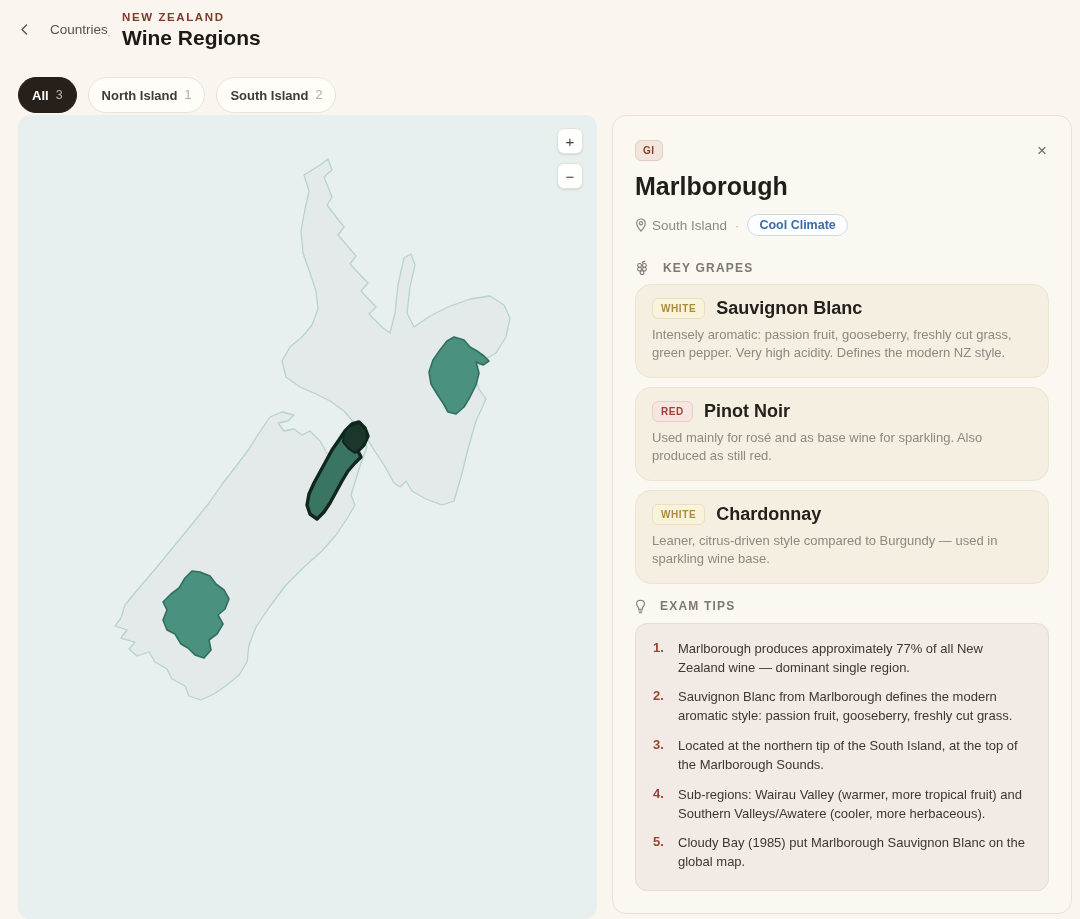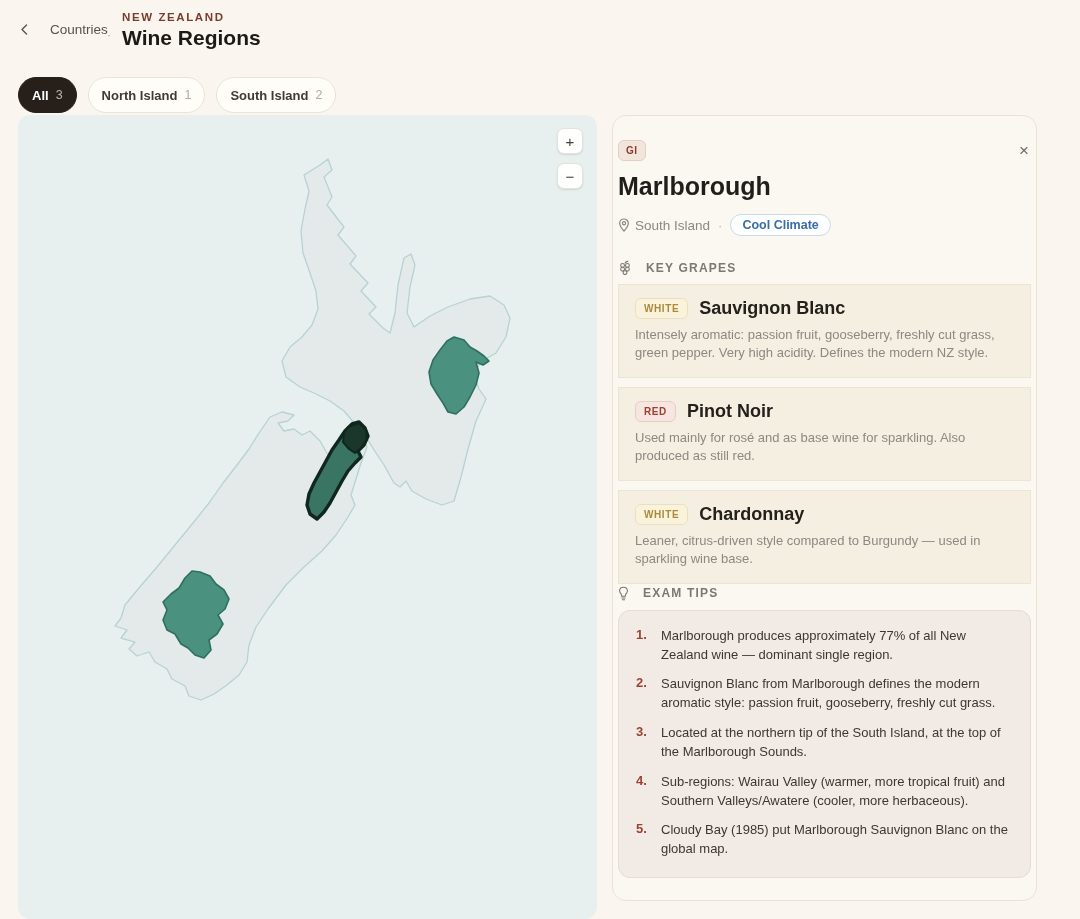--- a/index.html
+++ b/index.html
@@ -53,23 +53,23 @@
   }
   .zoom-btn {
     width:26px; height:26px; background:#fffffe; border:1px solid #e3e2da;
     border-radius:7px; box-shadow:0 1px 2px rgba(0,0,0,.10);
     display:flex; align-items:center; justify-content:center;
     font-size:15px; color:#44403a; cursor:pointer; user-select:none;
   }
 
   
   .panel {
-    position:absolute; left:612px; top:115px; width:425px;
+    position:absolute; left:612px; top:115px; width:460px;
     background:#fbf7f1; border:1px solid #ebe2d4; border-radius:14px;
-    padding:24px 5px 22px;
+    padding:24px 22px 22px;
   }
   .panel-top { display:flex; justify-content:space-between; align-items:flex-start; }
   .gi-badge {
     font-size:10px; font-weight:bold; color:#8a3c2a; letter-spacing:.5px;
     background:#f2e6dc; border:1px solid #e0cfc2; border-radius:6px;
     padding:4px 7px;
   }
   .close-btn { font-size:17px; color:#6f6b64; line-height:1; cursor:pointer; padding:2px; }
   .panel-title { margin-top:11px; font-size:25px; font-weight:bold; color:#201d1a; }
   .meta-row { margin-top:13px; display:flex; align-items:center; gap:8px; }
@@ -78,25 +78,25 @@
   .climate-pill {
     font-size:12.5px; font-weight:bold; color:#3a6ca6;
     background:#fdfeff; border:1px solid #cbdaeb; border-radius:999px;
     padding:3px 11px;
   }
   .section-head {
     display:flex; align-items:center; gap:14px;
     font-size:12px; font-weight:bold; letter-spacing:1.2px; color:#7d7870;
   }
   .section-head.grapes { margin-top:24px; }
-  .section-head.tips { margin-top:2px; }
+  .section-head.tips { margin-top:15px; }
 
   .grape-card {
     margin-top:9px; background:#f5efe2; border:1px solid #ede4d1;
-    border-radius:0; padding:13px 16px 14px;
+    border-radius:16px; padding:13px 16px 14px;
   }
   .grape-card:first-of-type { margin-top:11px; }
   .grape-head { display:flex; align-items:center; gap:11px; }
   .type-badge {
     font-size:10px; font-weight:bold; letter-spacing:.6px;
     border-radius:6px; padding:4px 8px;
   }
   .type-badge.white { background:#faf3db; border:1px solid #ecdfc0; color:#ab8a3d; }
   .type-badge.red   { background:#f7e5e1; border:1px solid #e8cdc7; color:#9e4034; }
   .grape-name { font-size:18px; font-weight:bold; color:#24211d; }

